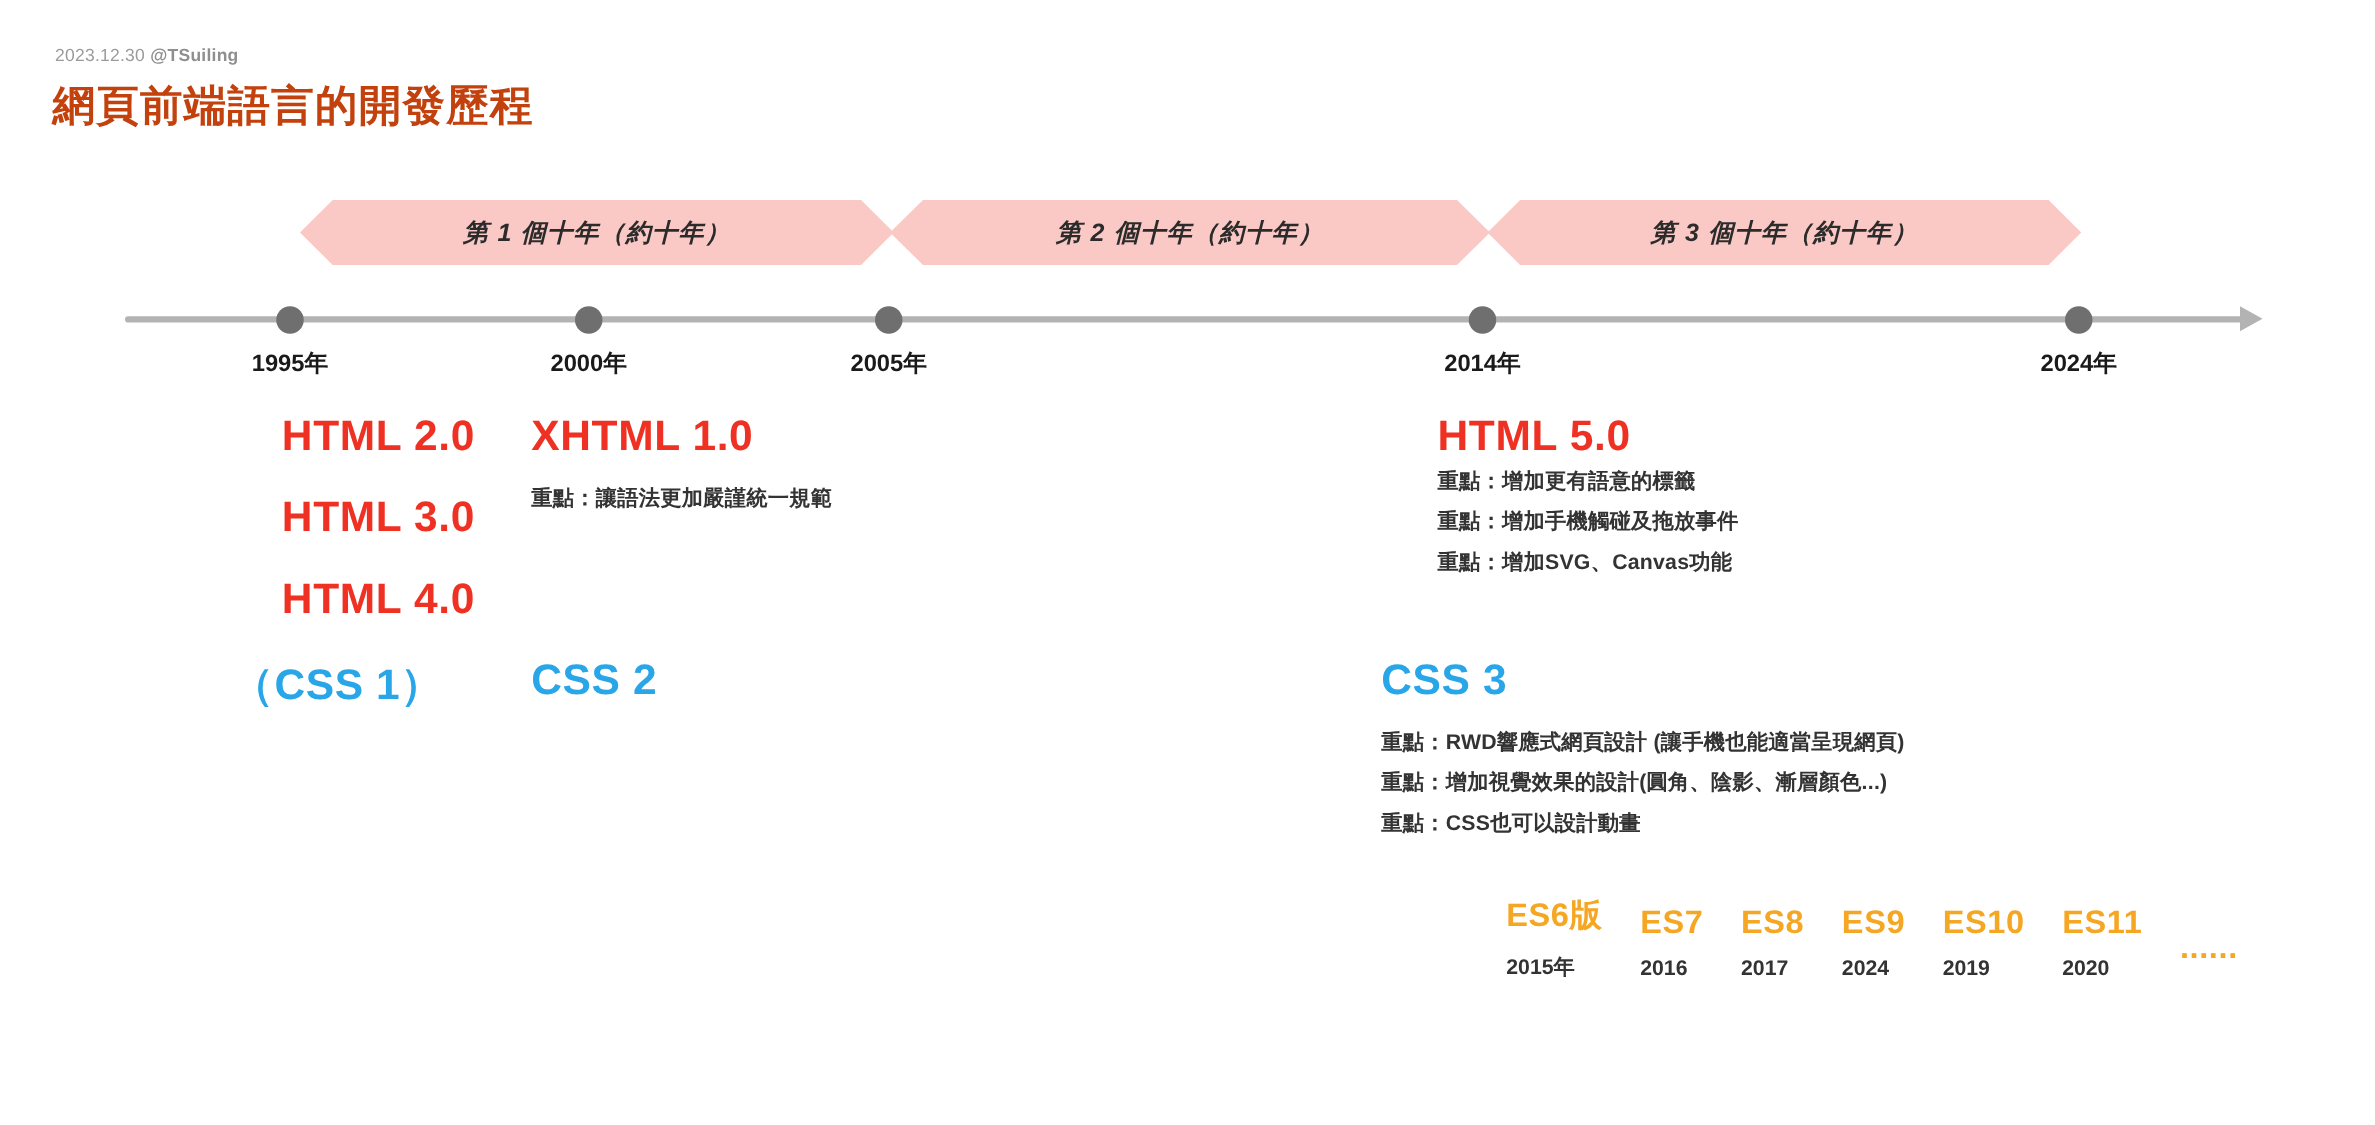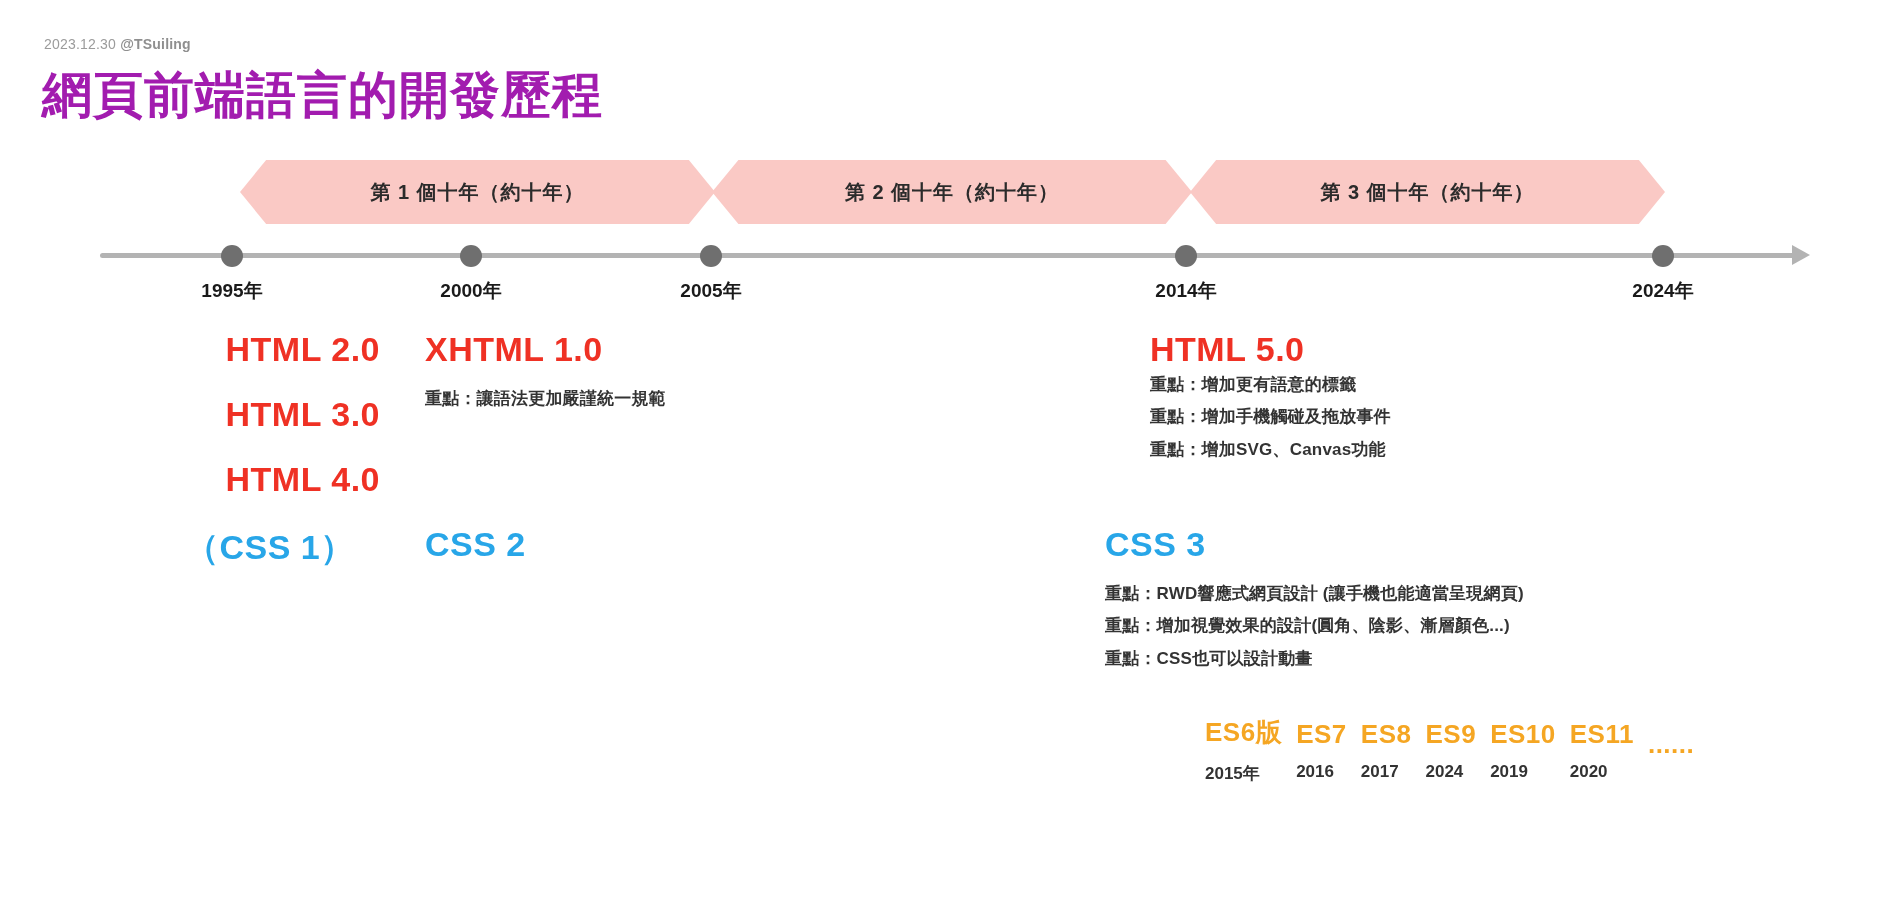--- a/index.html
+++ b/index.html
@@ -32,32 +32,33 @@
     white-space: nowrap;
   }
   .meta .handle {
     font-weight: bold;
     color: #8f8f8f;
   }
   .title {
     position: absolute;
     left: 42px;
     top: 62px;
-    font-size: 50px;
+    font-size: 34px;
     font-weight: bold;
     letter-spacing: 1px;
-    color: #a21caf;
+    color: #c2410c;
     white-space: nowrap;
   }
 
   
   .decade {
     position: absolute;
-    height: 64px;
+    height: 52px;
     top: 160px;
+    font-style: italic;
   }
   .decade .shape {
     position: absolute;
     inset: 0;
     background: #fac9c5;
   }
   .decade .label {
     position: absolute;
     inset: 0;
     display: flex;
@@ -149,22 +150,22 @@
   .css2 { left: 425px; top: 525px; }
   .css3 { left: 1105px; top: 525px; }
   .css3 .heading { margin-bottom: 14px; }
 
   
   .js1 { left: 205px; top: 720px; }
   .js1 .heading { margin-bottom: 10px; }
   .es  { left: 1205px; top: 715px; }
   .es-row {
     display: flex;
-    align-items: center;
-    gap: 14px;
+    align-items: flex-end;
+    gap: 30px;
   }
   .es-item { text-align: left; }
   .es-ver {
     font-size: 26px;
     font-weight: bold;
     color: #f5a623;
     white-space: nowrap;
     letter-spacing: 0.5px;
   }
   .es-year {

